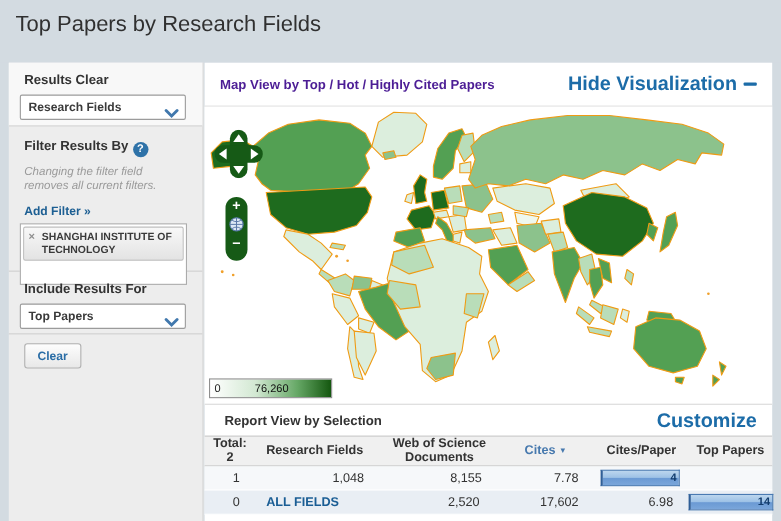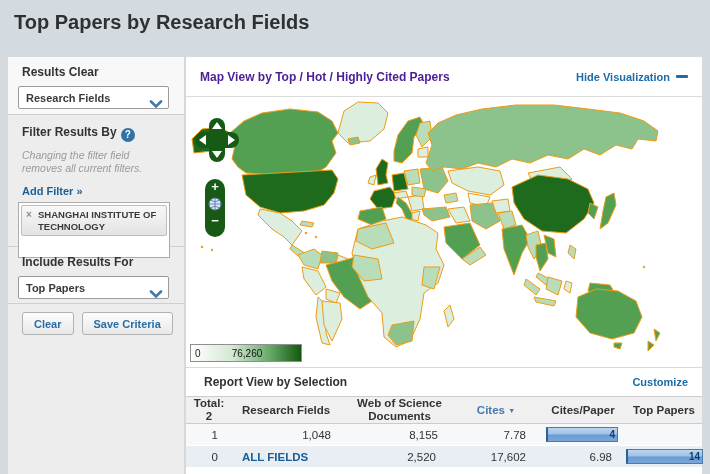--- a/index.html
+++ b/index.html
@@ -1,20 +1,20 @@
 <!DOCTYPE html>
 <html><head>
 <meta charset="utf-8">
 <style>
   * { margin:0; padding:0; box-sizing:border-box; }
   html,body { width:710px; height:474px; }
   body { font-family:"Liberation Sans", sans-serif; background:#d3dbe1; position:relative; overflow:hidden; }
 
   .page-header { position:absolute; left:0; top:0; width:710px; height:57px; background:#d3dbe1; }
-  .page-title { position:absolute; left:14px; top:11px; font-size:20px; font-weight:bold; color:#303030; }
+  .page-title { position:absolute; left:14px; top:11px; font-size:20px; font-weight:normal; color:#303030; }
 
   
   .sidebar { position:absolute; left:8px; top:57px; width:177px; height:417px; background:#ededed; border-right:1px solid #d6d6d6; }
   .sb-sec1 { height:58px; background:#f8f8f8; border-bottom:1px solid #cfcfcf; padding:8px 0 0 0; }
   .sb-sec2 { height:132px; border-bottom:1px solid #cfcfcf; padding-top:10px; }
   .sb-sec3 { height:57px; border-bottom:1px solid #cfcfcf; padding-top:8px; }
   .sb-sec4 { padding-top:8px; }
   .sb-label { font-size:12px; font-weight:bold; color:#333; margin:0 0 7px 14px; }
   .dropdown { position:relative; margin-left:10px; width:151px; height:23px; background:#fff; border:1px solid #9b9b9b; border-radius:2px; cursor:pointer; }
   .dropdown .dd-text { position:absolute; left:7px; top:5px; font-size:11px; font-weight:bold; color:#3a3a3a; }
@@ -25,21 +25,21 @@
   .filter-box { margin-left:10px; width:152px; height:56px; background:#fff; border:1px solid #ababab; padding:2px; overflow:hidden; }
   .filter-tag { position:relative; background:linear-gradient(#f8f8f8,#e3e3e3); border:1px solid #bdbdbd; border-radius:2px; padding:3px 4px 3px 16px; font-size:9.5px; font-weight:bold; color:#3a3a3a; line-height:1.2; cursor:default; }
   .tag-x { position:absolute; left:4px; top:3px; color:#8f8f8f; font-size:10px; font-weight:bold; cursor:pointer; }
   .btn-row { margin-left:14px; display:flex; gap:8px; }
   .btn { height:23px; padding:0 11px; background:linear-gradient(#fdfdfd,#e8e8e8); border:1px solid #b1b1b1; border-radius:3px; font-family:"Liberation Sans",sans-serif; font-size:11px; font-weight:bold; color:#2a6da6; cursor:pointer; }
 
   
   .main { position:absolute; left:186px; top:57px; width:516px; height:417px; background:#fff; }
   .sec-header { height:40px; display:flex; align-items:center; justify-content:space-between; padding:0 14px; border-bottom:1px solid #dcdcdc; }
   .sec-title { font-size:12px; font-weight:bold; color:#4c1d95; }
-  .sec-link { font-size:11px; font-weight:bold; color:#1c6ca8; cursor:pointer; display:flex; align-items:center; gap:6px; }
+  .sec-link { font-size:18px; font-weight:bold; color:#1c6ca8; cursor:pointer; display:flex; align-items:center; gap:6px; }
   .dash-icon { display:inline-block; width:12px; height:3px; background:#1c6ca8; border-radius:1px; }
 
   .map-area { position:relative; height:271px; border-bottom:1px solid #d9d9d9; background:#fff; overflow:hidden; }
   .world-svg { position:absolute; left:0; top:0; }
   .map-pan { position:absolute; left:9px; top:21px; cursor:pointer; }
   .map-zoom { position:absolute; left:19px; top:82px; width:20px; height:58px; background:#165a16; border-radius:10px; text-align:center; cursor:pointer; }
   .map-zoom .zbtn { display:block; color:#fff; font-size:13px; font-weight:bold; line-height:16px; cursor:pointer; }
   .map-zoom .zglobe { display:block; height:18px; padding-top:2px; }
   .legend { position:absolute; left:4px; top:247px; width:112px; height:18px; border:1px solid #8f8f8f; background:linear-gradient(90deg,#ffffff 0%,#d2e8d2 38%,#66a866 72%,#14570f 100%); }
   .legend-min { position:absolute; left:4px; top:3px; font-size:10px; color:#222; }
@@ -106,21 +106,20 @@
         <svg width="14" height="9">
             <path d="M2,1.5 L7,6.5 L12,1.5" stroke="#4178ad" stroke-width="2.6" fill="none" stroke-linecap="round"></path>
           </svg>
       </span>
     </div>
   </div>
 
   <div class="sb-sec4">
     <div class="btn-row">
       <button class="btn">Clear</button>
-      <button class="btn">Save Criteria</button>
     </div>
   </div>
 </div>
 
 <div class="main">
 
   <div class="sec-header">
     <span class="sec-title">Map View by Top / Hot / Highly Cited Papers</span>
     <span class="sec-link">
       <span>Hide Visualization</span>

